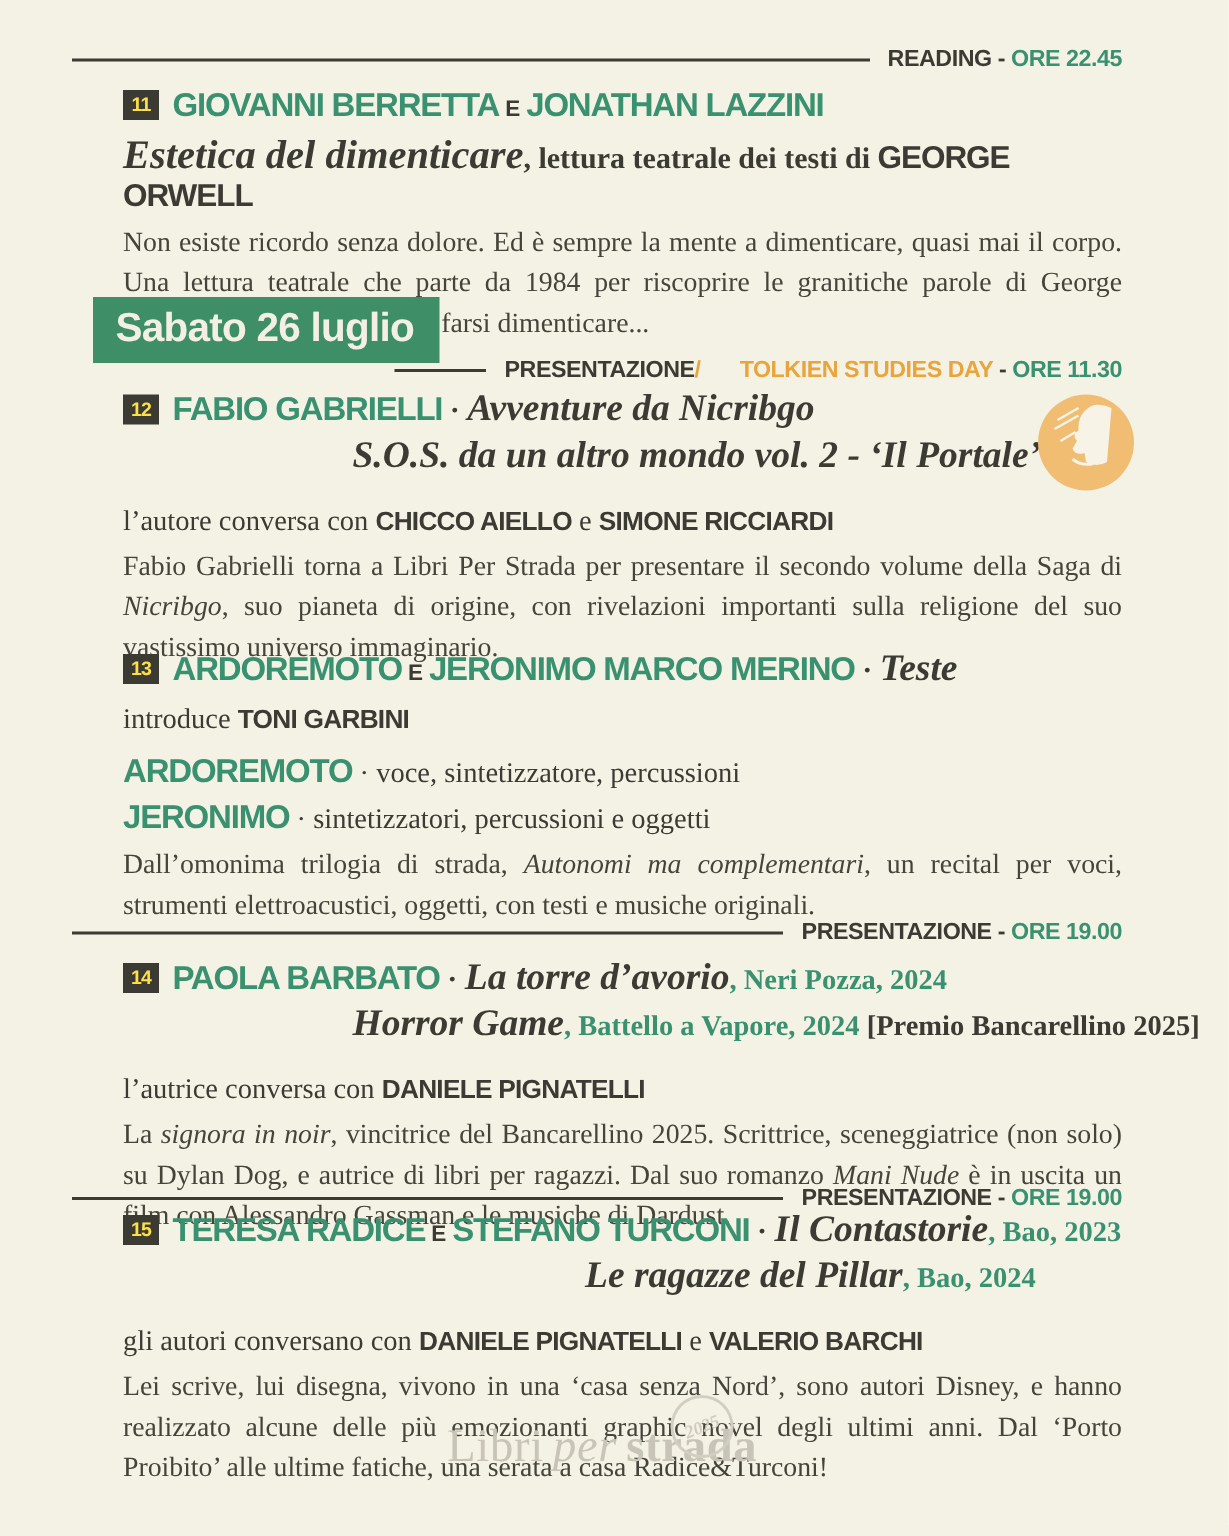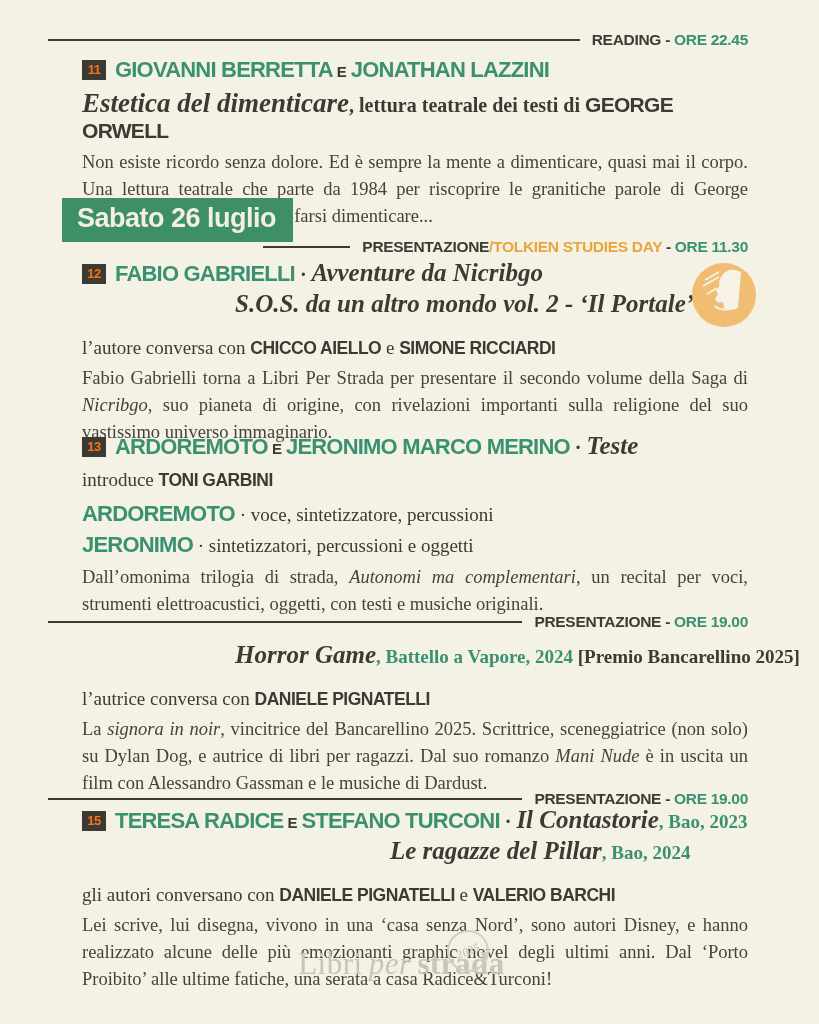--- a/index.html
+++ b/index.html
@@ -11,34 +11,34 @@
   }
   
   .rule-row{position:absolute; right:71px; display:flex; align-items:center; gap:12px; height:20px;}
   .rule{flex:1; border-top:2px solid var(--dark,#3b3a33);}
   .rule-label{
     font-family:"Liberation Sans", sans-serif; font-weight:700;
     font-size:15.5px; letter-spacing:-0.3px; white-space:nowrap;
     color:var(--dark,#3b3a33);
   }
   .rule-label .time{color:var(--green,#3a9170);}
-  .rule-label .special{color:var(--orange,#e9a43b);}
+  .rule-label .special{color:var(--orange,#e9a43b);padding-left:26px;}
   .rule-label .slash{color:var(--orange,#e9a43b);}
   
   .date-banner{
     position:absolute; left:62px; top:198px; padding:5px 17px 8px 15px;
     background:var(--green-banner,#3e8e68); color:#f3f0e3;
     font-family:"Liberation Sans", sans-serif; font-weight:700;
     font-size:27px; letter-spacing:-0.5px;
   }
   
   .event{position:absolute; left:82px; right:71px;}
   .badge{
     display:inline-block; min-width:22px; height:20px; padding:0 1px;
-    background:var(--dark,#3b3a33); color:#f97316; text-align:center;
+    background:var(--dark,#3b3a33); color:#fde047; text-align:center;
     font:700 13px/20px "Liberation Sans", sans-serif; letter-spacing:-0.5px;
     margin-right:9px; vertical-align:3px;
   }
   .name-row{white-space:nowrap;}
   .nm{
     color:var(--green,#3a9170); font-family:"Liberation Sans", sans-serif;
     font-weight:700; font-size:22px; letter-spacing:-0.8px;
   }
   .conj{
     color:var(--dark,#3b3a33); font-family:"Liberation Sans", sans-serif;
@@ -156,20 +156,23 @@
   <div class="rule-row" style="top:612px; left:48px;">
     <div class="rule"></div>
     <div class="rule-label">
       <span>PRESENTAZIONE</span>
       <span>-</span>
       <span class="time">ORE 19.00</span>
     </div>
   </div>
 
   <div class="event" style="top:638px;">
+    <div class="name-row">
+      <span class="badge">14</span><span class="nm">PAOLA BARBATO</span><span class="dot">·</span><span class="btitle">La torre d’avorio</span><span class="pub">, </span><span class="pub">Neri Pozza, 2024</span>
+    </div>
     <div class="line2 ind-153">
       <span class="btitle">Horror Game</span><span class="pub">, </span><span class="pub">Battello a Vapore, 2024</span><span class="award"> [Premio Bancarellino 2025]</span>
     </div>
     <div class="conversa">
       <span>l’autrice conversa con </span><span class="cname">DANIELE PIGNATELLI</span>
     </div>
     <div class="desc"><span>La </span><span class="it">signora in noir</span><span>, vincitrice del Bancarellino 2025. Scrittrice, sceneggiatrice (non solo) su Dylan Dog, e autrice di libri per ragazzi. Dal suo romanzo </span><span class="it">Mani Nude</span><span> è in uscita un film con Alessandro Gassman e le musiche di Dardust.</span></div>
   </div>
 
   <div class="rule-row" style="top:789px; left:48px;">

